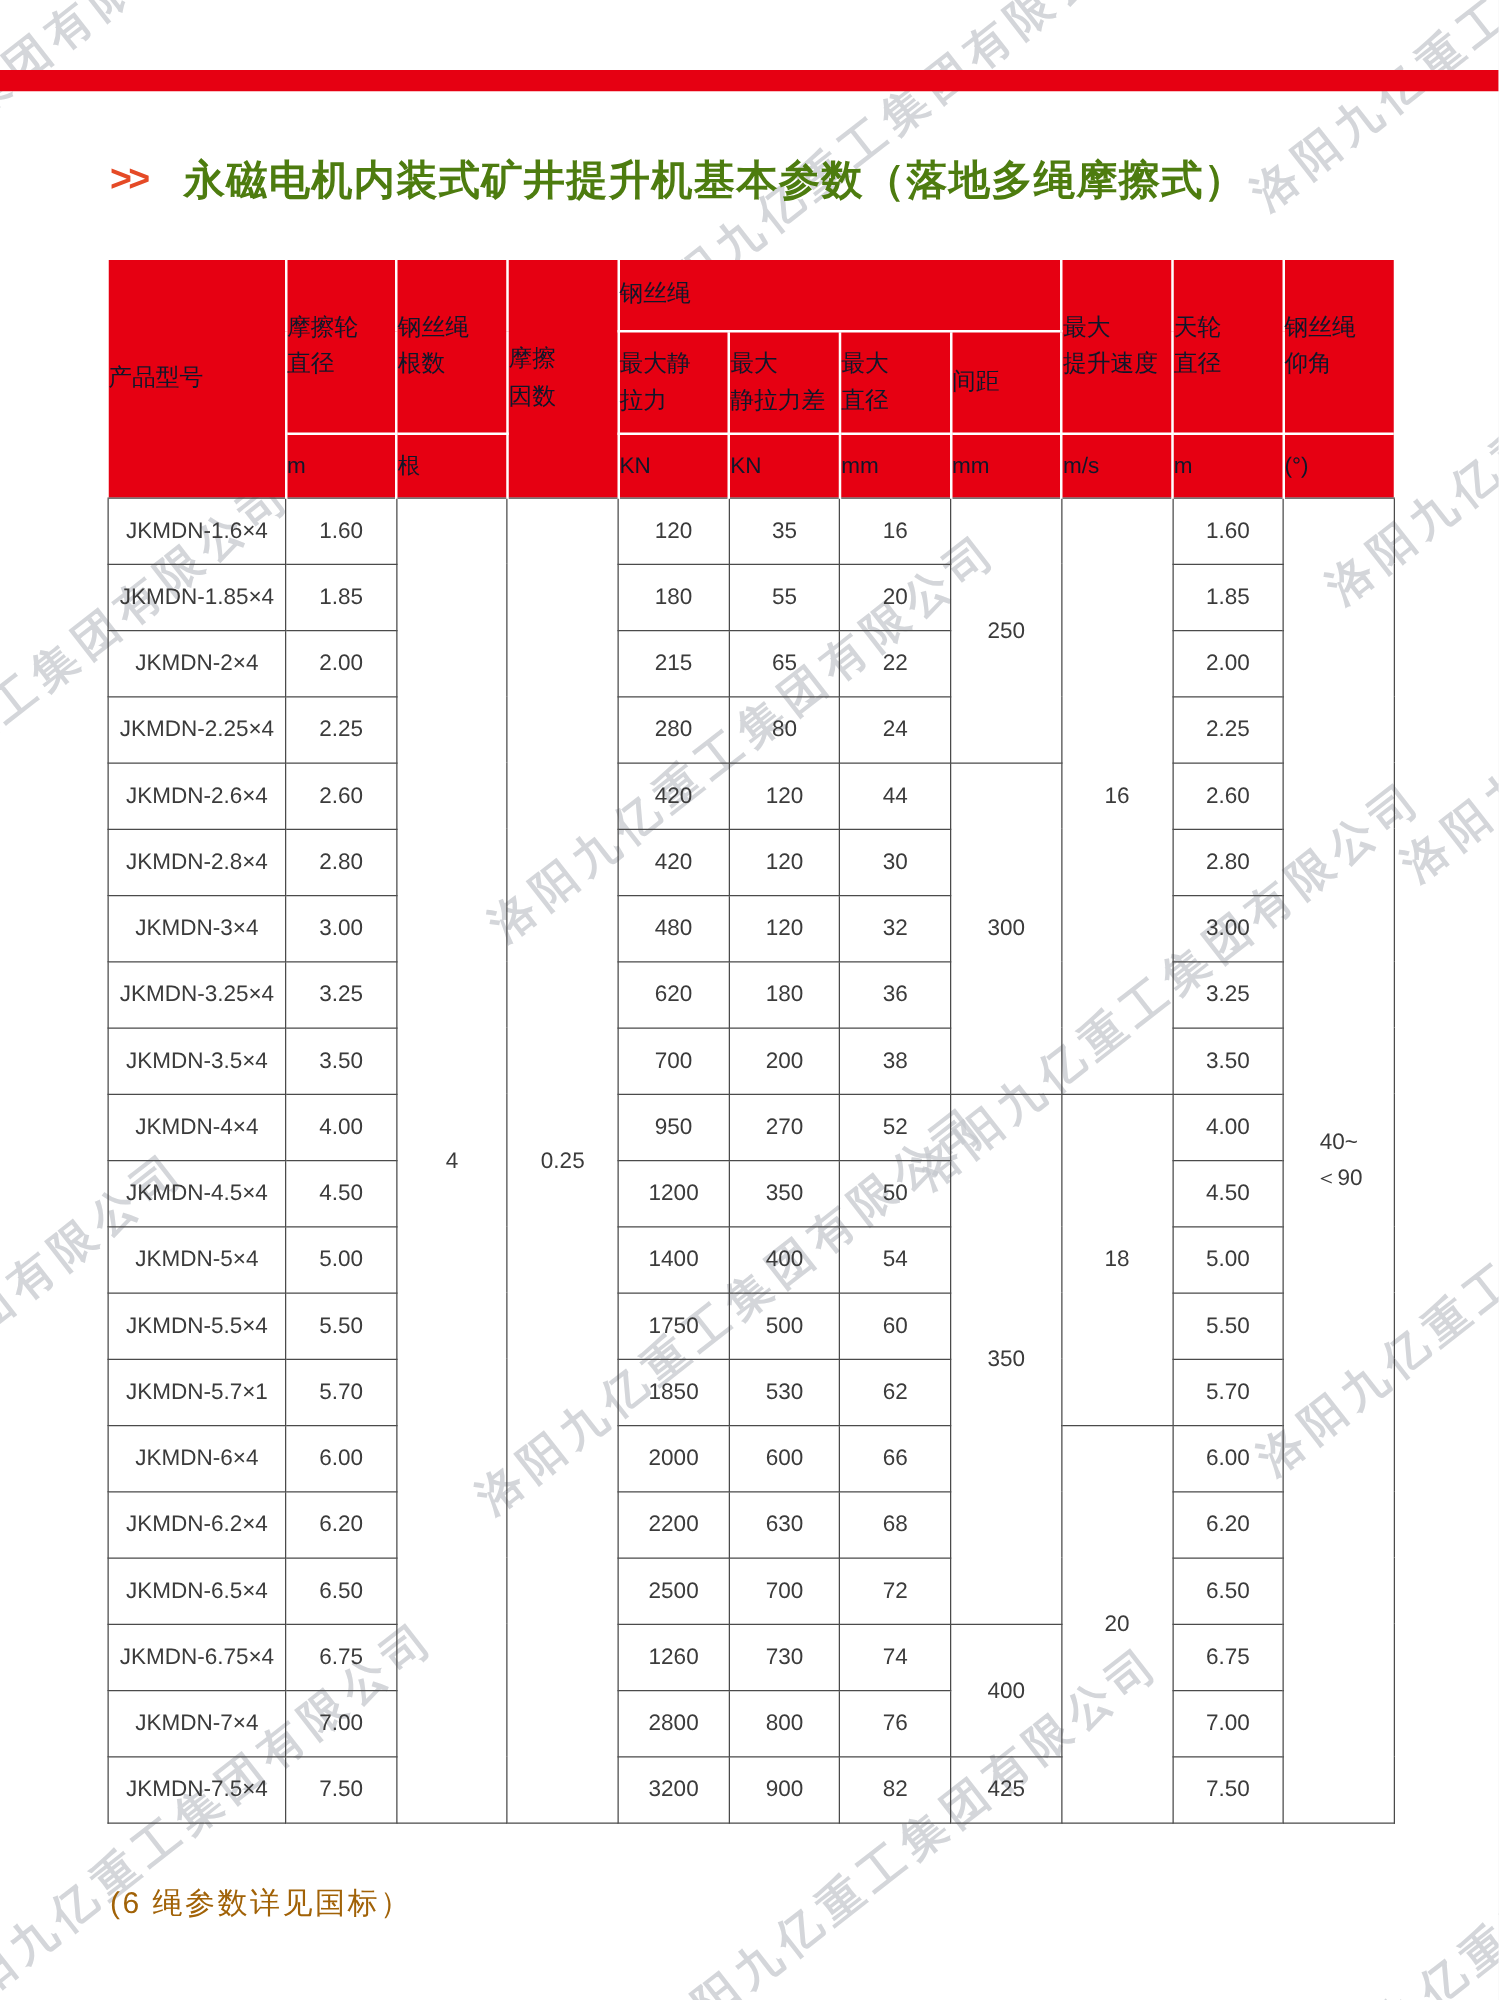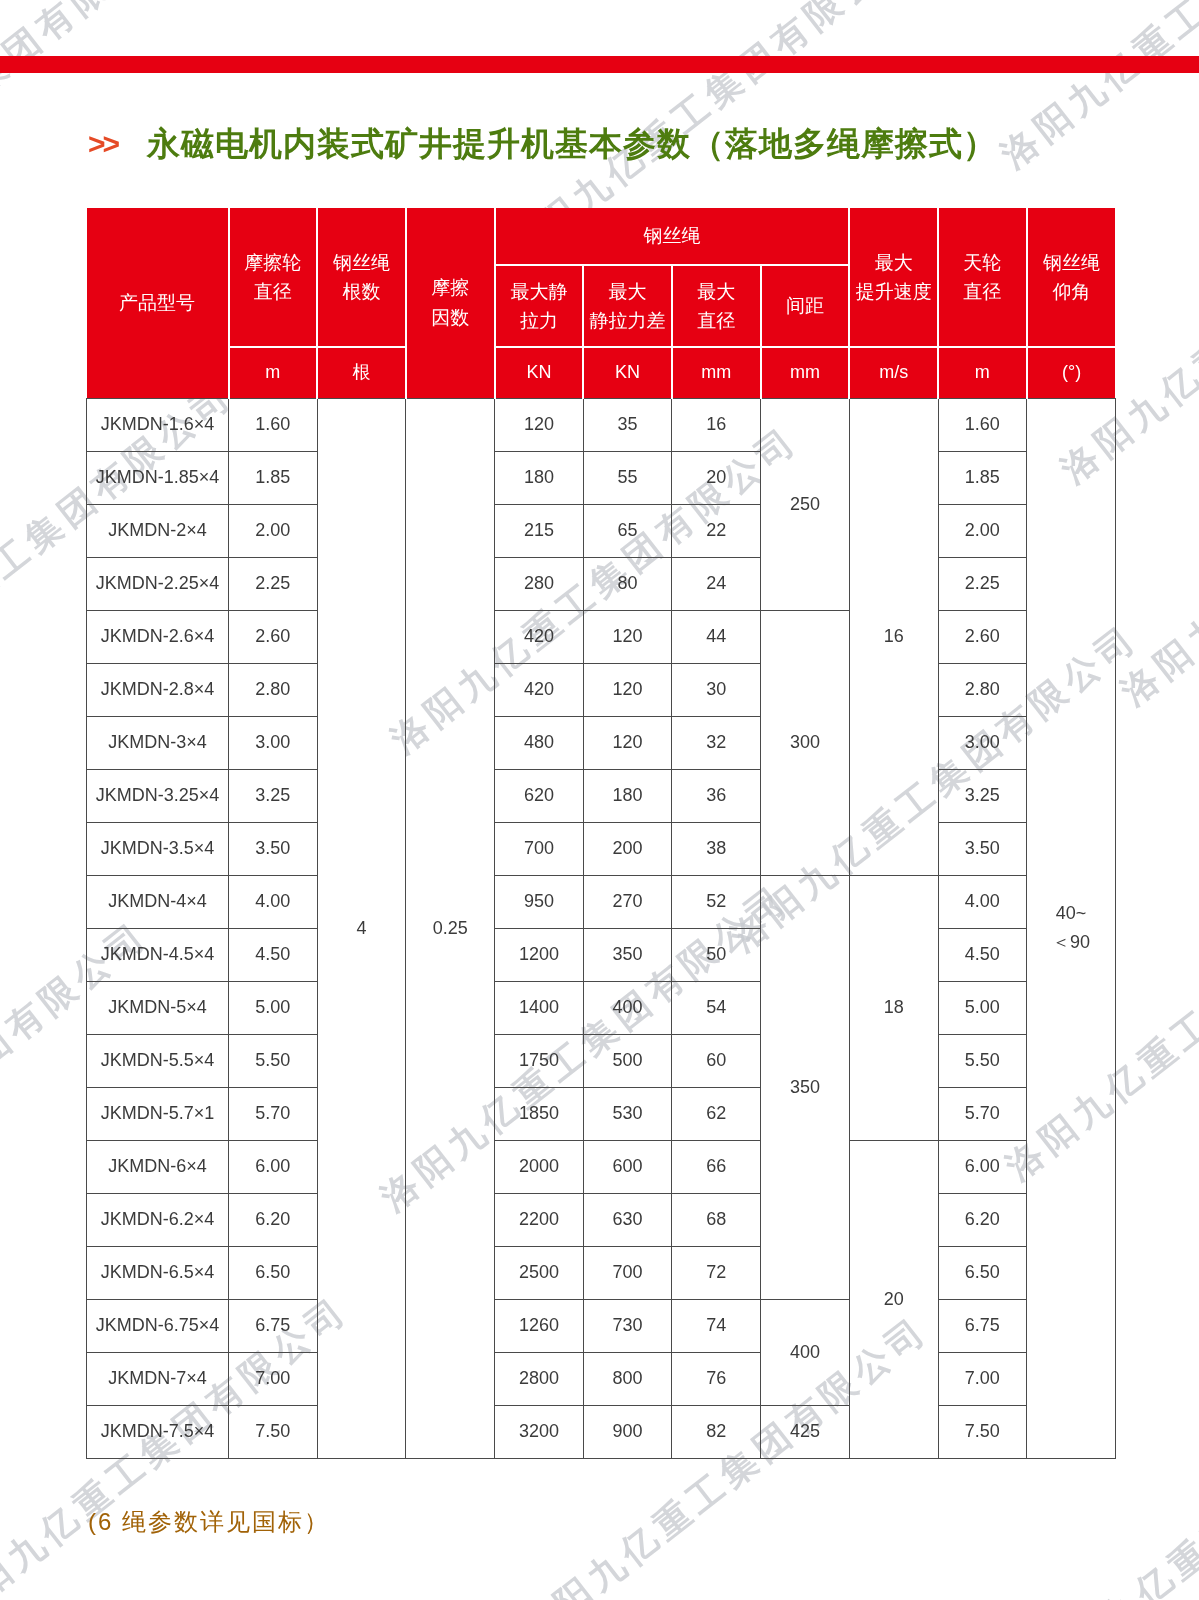--- a/index.html
+++ b/index.html
@@ -37,21 +37,21 @@
   }
   
   .spec-table-wrap { position:absolute; left:86px; top:208px; }
   table.spec {
     border-collapse:collapse; table-layout:fixed;
     width:1029px; background:transparent;
   }
   table.spec col.c-model { width:142px; }
   table.spec col.c-std   { width:88.7px; }
   thead td {
-    background:#e60012; color:#ffffff; text-align:center; vertical-align:middle;
+    background:#e60012; color:#0f172a; text-align:left; vertical-align:middle;
     font-size:19px; line-height:1.55; white-space:pre-line;
     border:2px solid #ffffff;
   }
   thead tr.h-group td { height:57px; }
   thead tr.h-label td { height:82px; }
   thead tr.h-units td { height:51px; font-size:18px; }
   thead td.edge-l { border-left:none;font-family:Liberation Serif, serif; }
   thead td.edge-r { border-right:none; }
   thead td.edge-t { border-top:none; }
   thead td.edge-b { border-bottom:1px solid #4a4a4a; }

